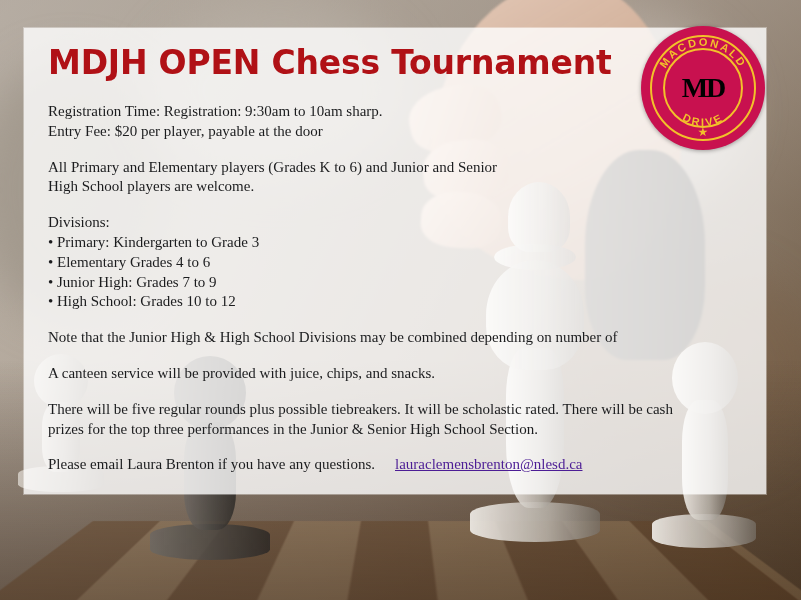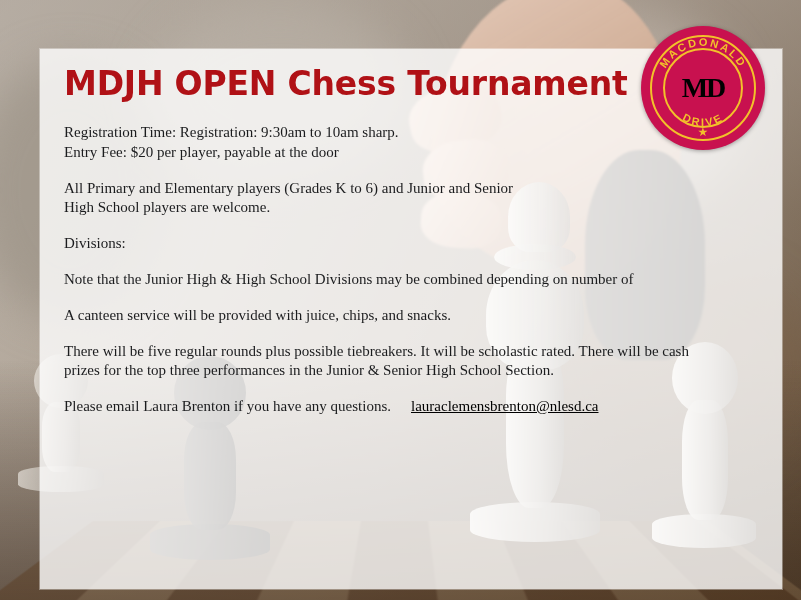--- a/index.html
+++ b/index.html
@@ -130,27 +130,26 @@
     width: 120px;
     height: 210px;
     background: linear-gradient(to right, rgba(96,90,84,0.9), rgba(52,48,44,0.9));
     border-radius: 45% 45% 35% 35%;
     filter: blur(1px);
   }
 
   
   .panel {
     position: absolute;
-    left: 40px;
+    left: 24px;
     top: 28px;
     width: 742px;
-    height: 540px;
+    height: 466px;
     background: rgba(255,255,255,0.80);
     box-shadow: 0 0 0 1px rgba(255,255,255,0.35);
-    margin-top: 21px;
   }
 
   .content {
     position: absolute;
     left: 24px;
     top: 16px;
     right: 24px;
   }
 
   h1.title {
@@ -177,21 +176,21 @@
     color: #1b1c1e;
   }
   .para { margin: 0 0 16px 0; }
   .para.tight { margin-bottom: 0; }
   .para p { margin: 0; }
   .list { margin: 0; padding: 0; list-style: none; }
   .list li { margin: 0; }
 
   .email-line { display: flex; align-items: baseline; gap: 20px; }
   .email-link {
-    color: #000000;
+    color: #4c1d95;
     text-decoration: underline;
   }
 
   
   .logo {
     position: absolute;
     right: 36px;
     top: 26px;
     width: 124px;
     height: 124px;
@@ -297,20 +296,26 @@
           <p>Entry Fee: $20 per player, payable at the door</p>
         </div>
 
         <div class="para">
           <p>All Primary and Elementary players (Grades K to 6) and Junior and Senior</p>
           <p>High School players are welcome.</p>
         </div>
 
         <div class="para">
           <p>Divisions:</p>
+          <ul class="list">
+            <li>• Primary: Kindergarten to Grade 3</li>
+            <li>• Elementary Grades 4 to 6</li>
+            <li>• Junior High: Grades 7 to 9</li>
+            <li>• High School: Grades 10 to 12</li>
+          </ul>
         </div>
 
         <div class="para">
           <p>Note that the Junior High &amp; High School Divisions may be combined depending on number of</p>
         </div>
 
         <div class="para">
           <p>A canteen service will be provided with juice, chips, and snacks.</p>
         </div>
 

